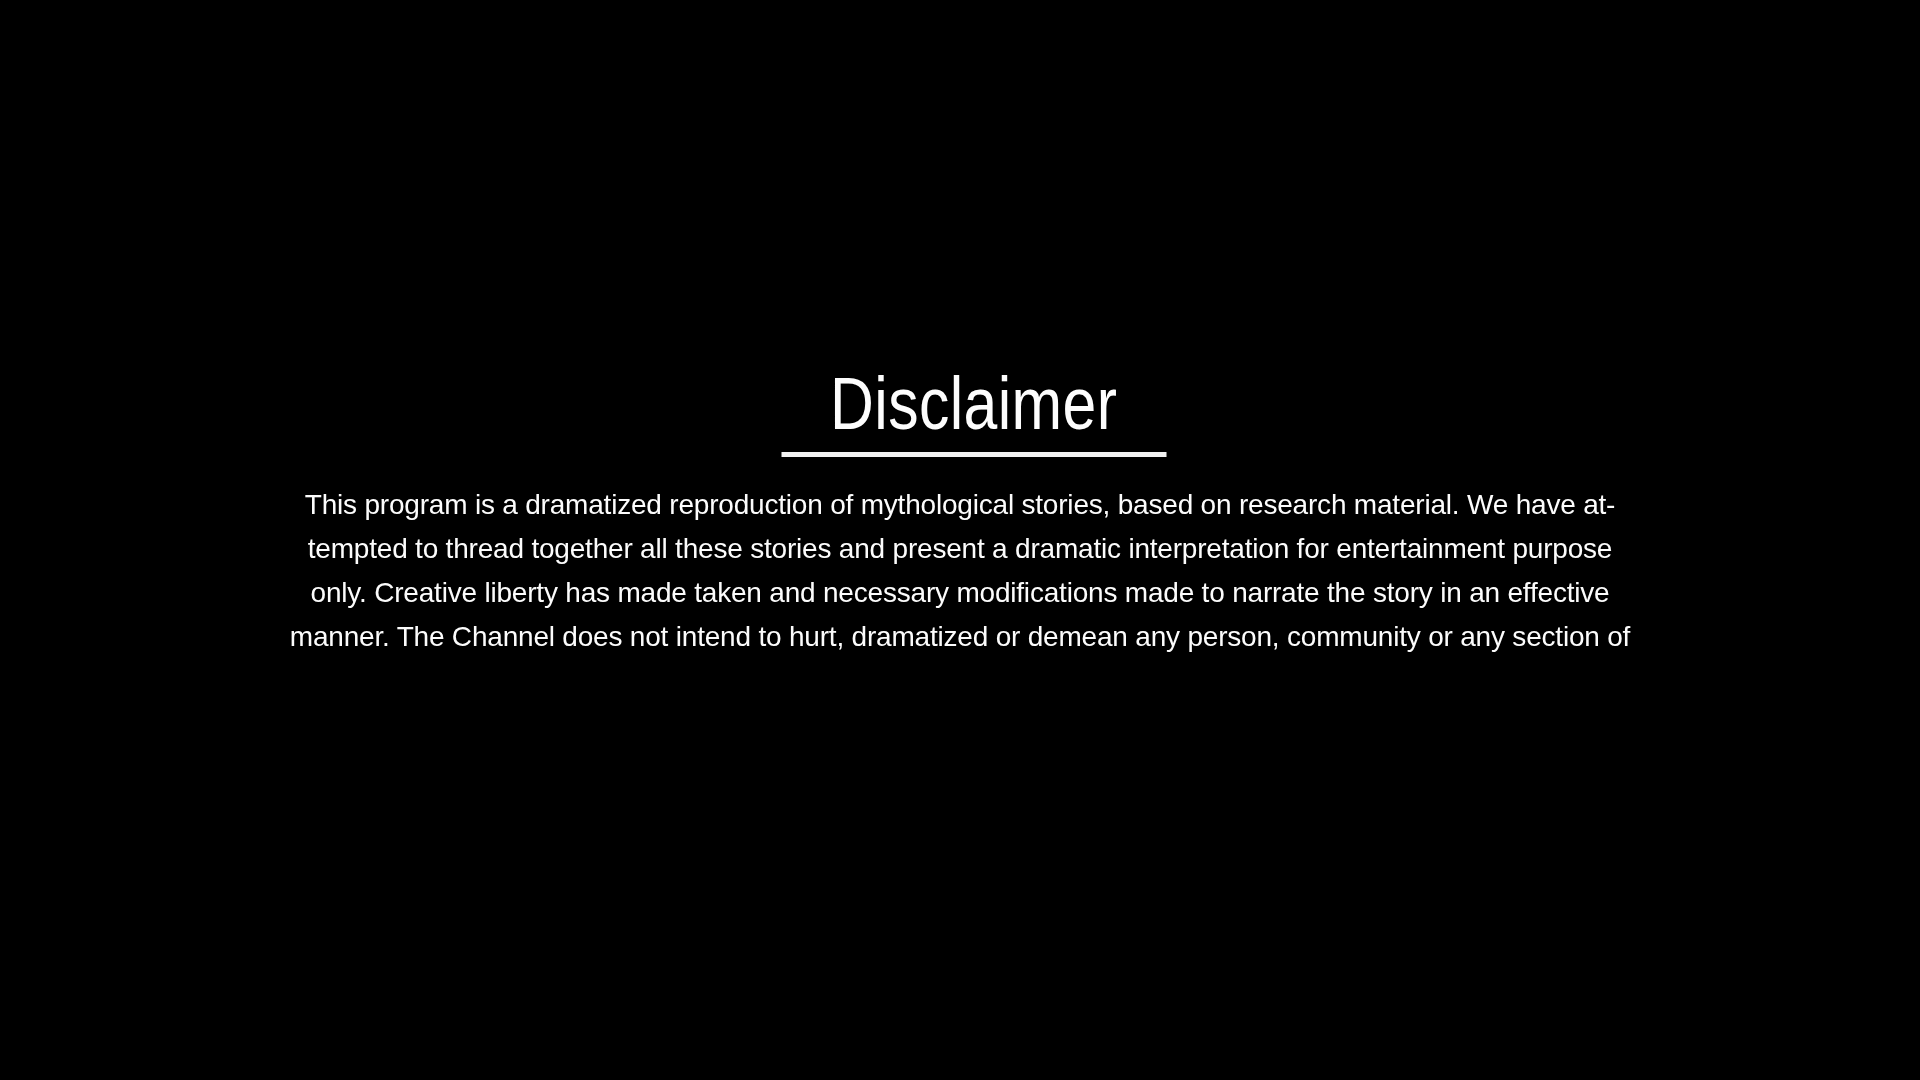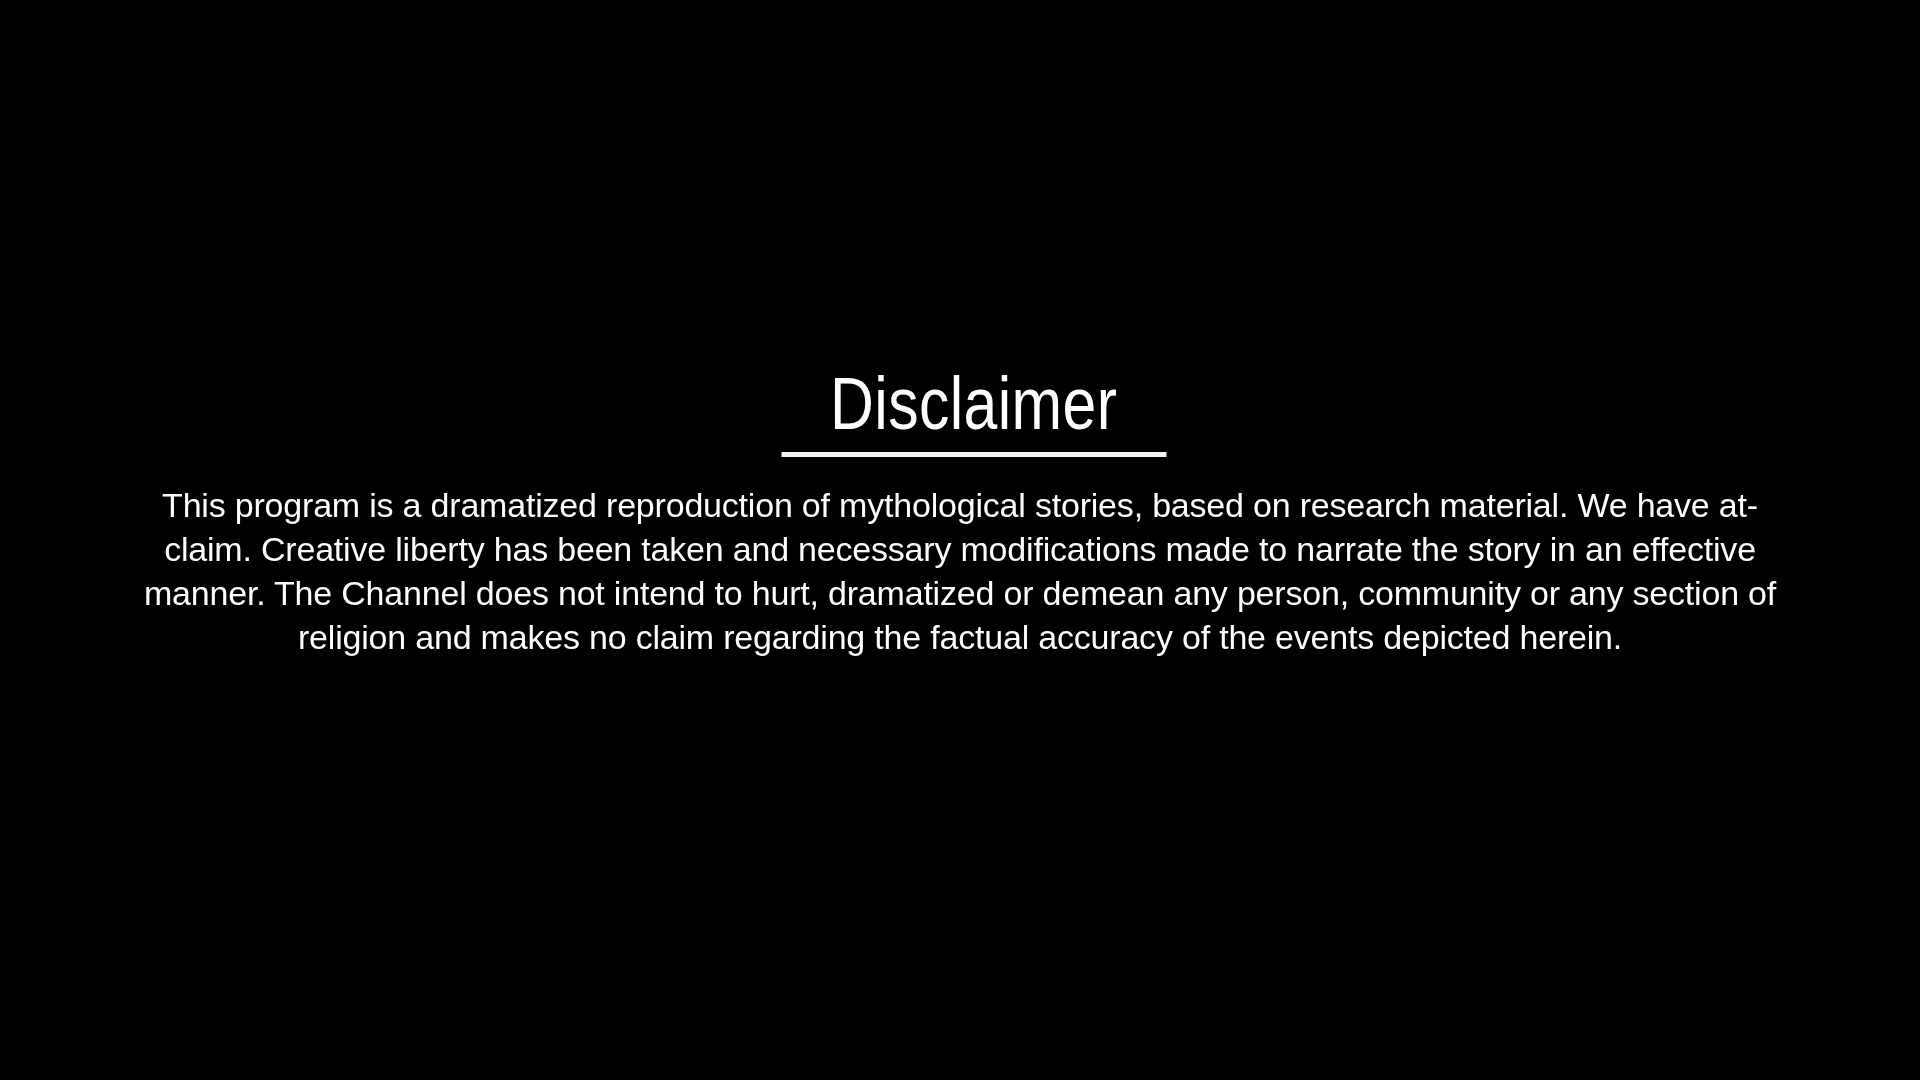--- a/index.html
+++ b/index.html
@@ -50,21 +50,21 @@
   }
 
   
   .disclaimer-paragraph {
     position: absolute;
     top: 483px;
     left: 0;
     width: 1920px;
     text-align: center;
     color: #fcfcfc;
-    font-size: 34px;
+    font-size: 28px;
     line-height: 44px;
     font-weight: 400;
     letter-spacing: -0.2px;
   }
 
   .disclaimer-line {
     white-space: nowrap;
   }
 </style>
 </head>
@@ -72,18 +72,18 @@
 
 <div class="screen">
 
   <div class="title-block">
     <h1 class="title">Disclaimer</h1>
     <div class="title-underline"></div>
   </div>
 
   <div class="disclaimer-paragraph">
     <div class="disclaimer-line">This program is a dramatized reproduction of mythological stories, based on research material. We have at-</div>
-    <div class="disclaimer-line">claim. Creative liberty has been taken and necessary modifications made to narrate the story in an effective</div>
+    <div class="disclaimer-line">tempted to thread together all these stories and present a dramatic interpretation for entertainment purpose</div>
+    <div class="disclaimer-line">only. Creative liberty has made taken and necessary modifications made to narrate the story in an effective</div>
     <div class="disclaimer-line">manner. The Channel does not intend to hurt, dramatized or demean any person, community or any section of</div>
-    <div class="disclaimer-line">religion and makes no claim regarding the factual accuracy of the events depicted herein.</div>
   </div>
 
 </div>
 
 </body></html>

